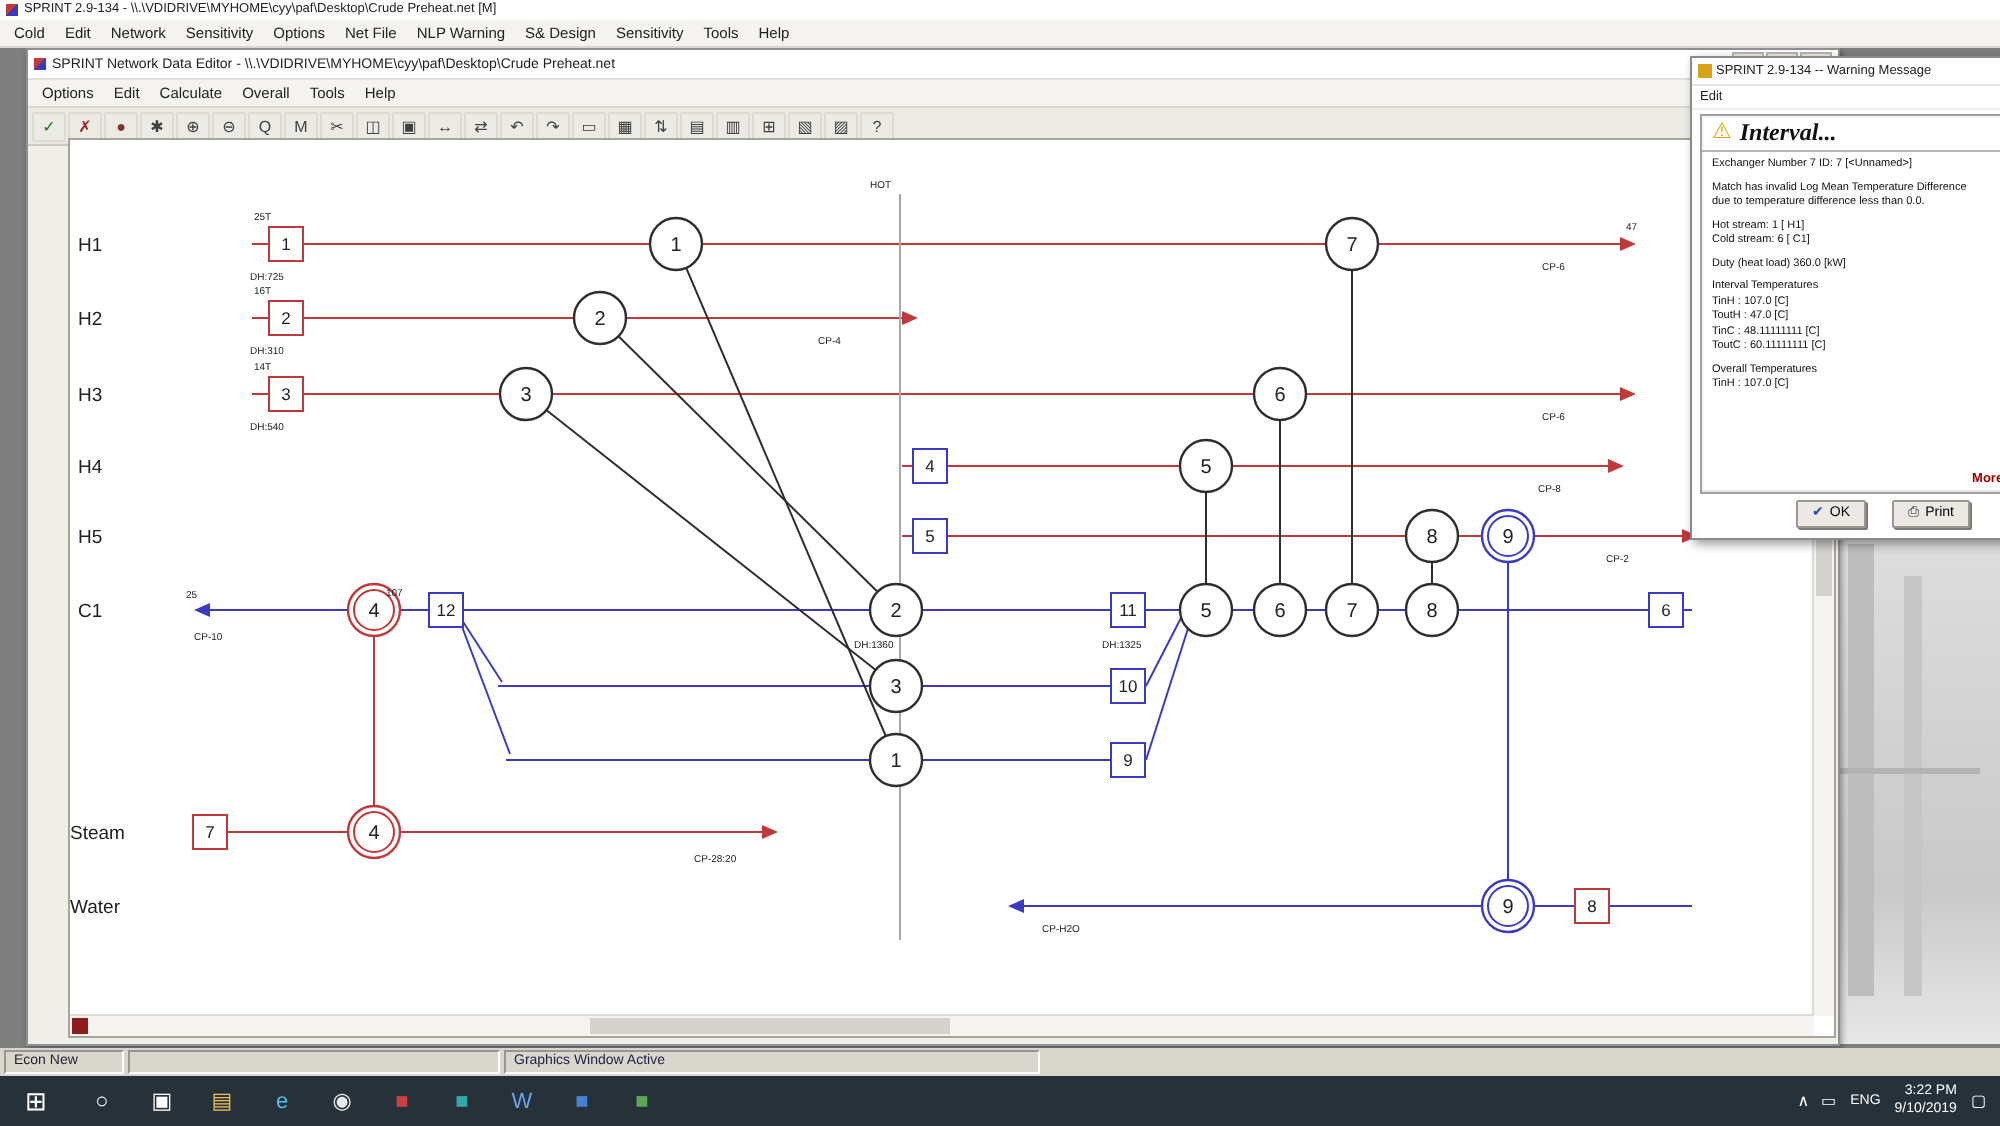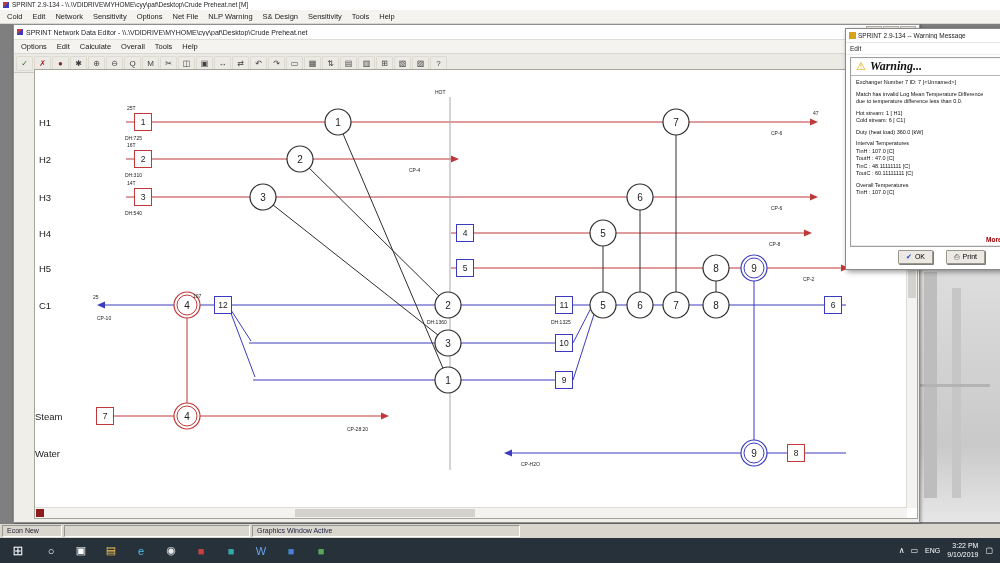--- a/index.html
+++ b/index.html
@@ -358,21 +358,21 @@
       <span class="dlg-ico"></span>
       <span class="dlg-title-text">SPRINT 2.9-134 -- Warning Message</span>
     </div>
     <div class="dlg-menu">
         <span class="menu-item dlg">Edit</span>
       </div>
     <div class="dlg-body">
       <div class="msg-box">
         <div class="msg-head">
           <span class="warn-tri">⚠</span>
-          <span class="warn-title">Warning...</span>
+          <span class="warn-title">Interval...</span>
         </div>
         <div class="msg-lines">
             <div>Exchanger Number 7 ID: 7 [&lt;Unnamed&gt;]</div>
             <div class="blank"></div>
             <div>Match has invalid Log Mean Temperature Difference</div>
             <div>due to temperature difference less than 0.0.</div>
             <div class="blank"></div>
             <div>Hot stream: 1 [ H1]</div>
             <div>Cold stream: 6 [ C1]</div>
             <div class="blank"></div>

